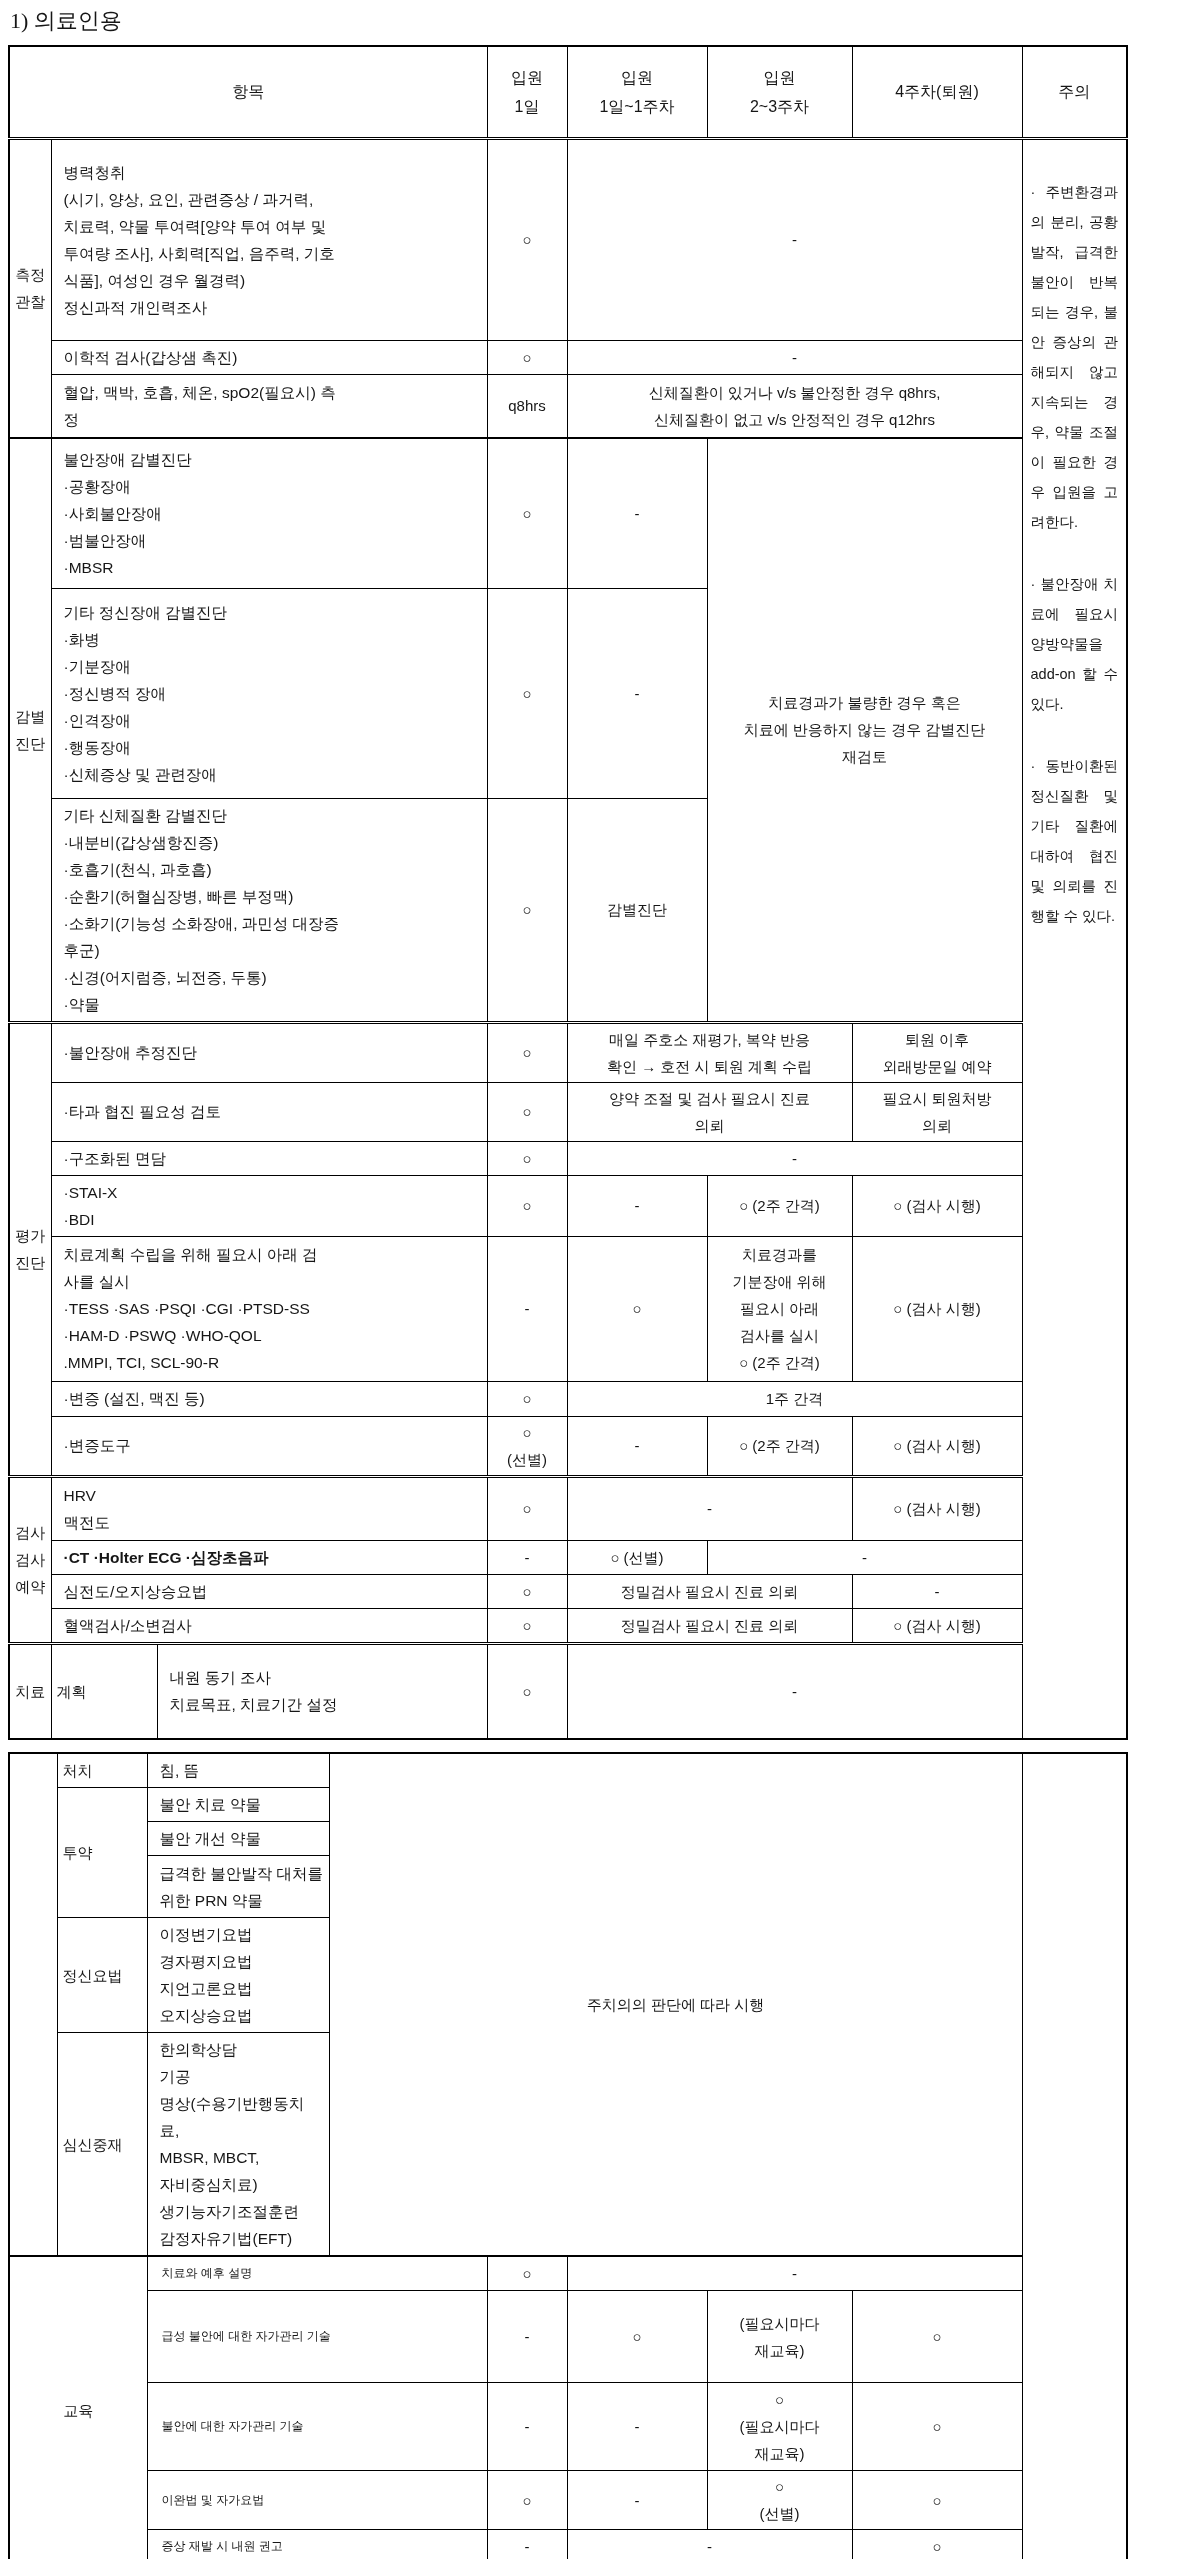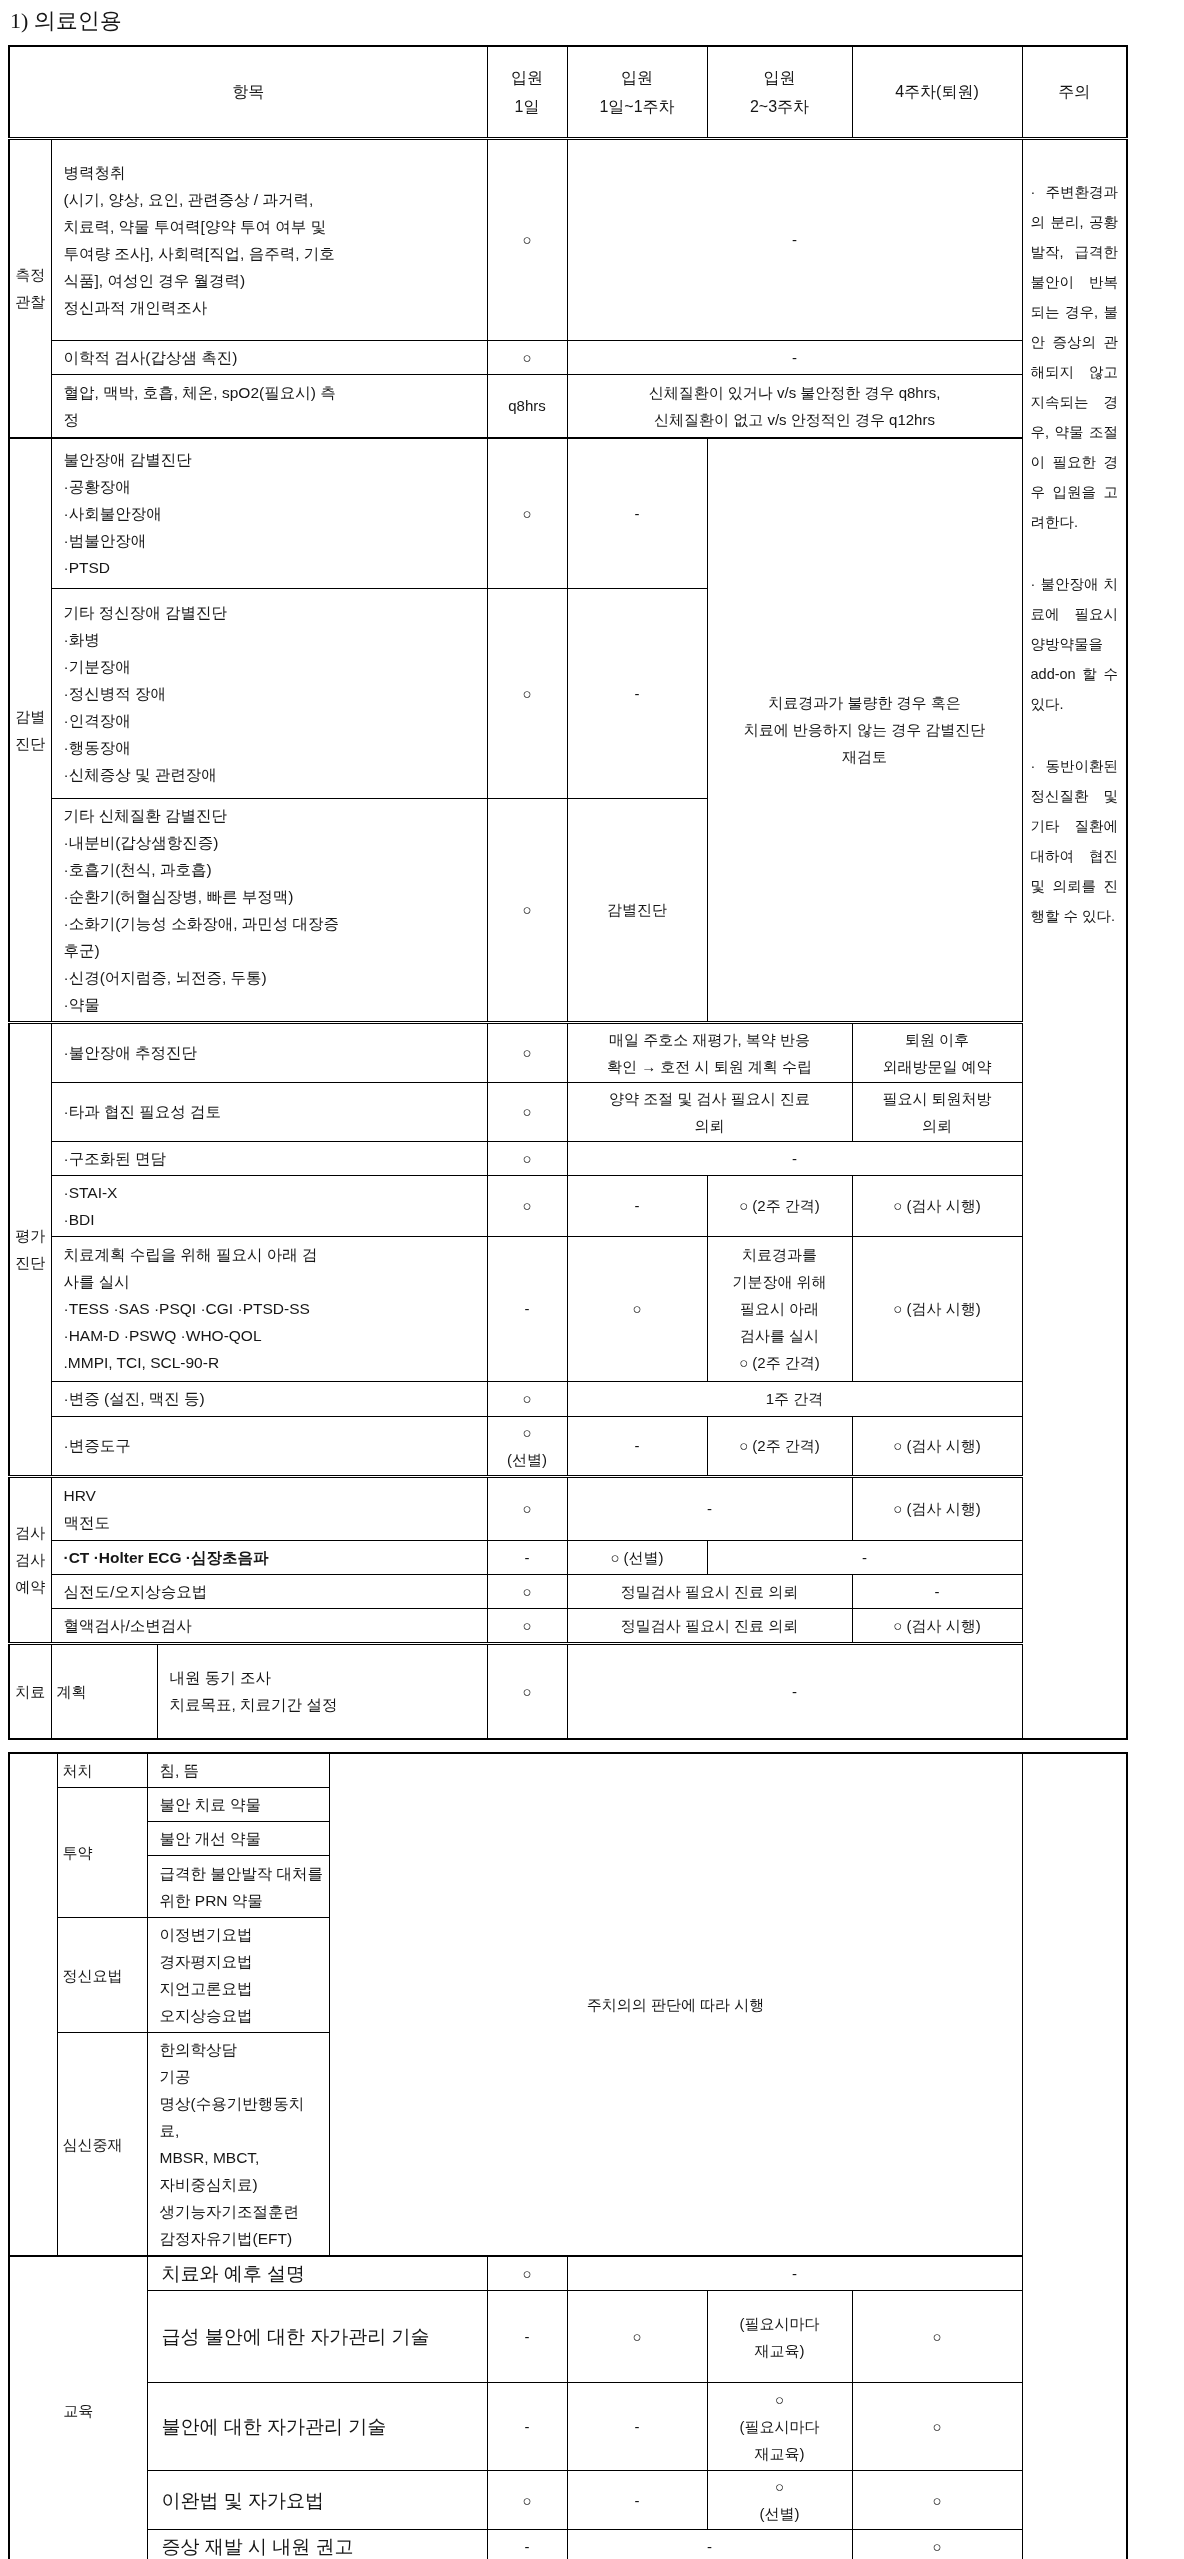--- a/index.html
+++ b/index.html
@@ -20,21 +20,21 @@
   td.c{text-align:center;padding:2px 2px;}
   td.caution{vertical-align:top;text-align:justify;padding:7px 8px;font-size:14.5px;
              line-height:30px;}
   td.caution div{margin:0 0 2px 0;}
   tr.dot td{border-top:1px dotted #555;}
   tr.sec td{border-top:3px double #000;}
   tr.sol td{border-top:2px solid #000;}
   td.bold{font-weight:700;}
   .t2{margin-top:12px;}
   td.bigc{text-align:center;margin-top:36px;}
-  td.edu-item{text-align:left;padding-left:14px;font-size:19px;}
+  td.edu-item{text-align:left;padding-left:14px;font-size:12px;}
 </style>
 </head>
 <body>
 
 <div class="doc">
   <div class="subtitle">1) 의료인용</div>
 
   <table class="t1">
     <colgroup>
       <col style="width:42px">
@@ -90,21 +90,21 @@
 신체질환이 없고 v/s 안정적인 경우 q12hrs</td>
     </tr>
 
     <tr class="sol" style="height:150px">
       <td class="grp" rowspan="3">감별
 진단</td>
       <td class="item" colspan="2">불안장애 감별진단
 ·공황장애
 ·사회불안장애
 ·범불안장애
-·PTSD</td>
+·MBSR</td>
       <td class="c">○</td>
       <td class="c">-</td>
       <td class="c" colspan="2" rowspan="3">치료경과가 불량한 경우 혹은
 치료에 반응하지 않는 경우 감별진단
 재검토</td>
     </tr>
     <tr class="dot" style="height:210px">
       <td class="item" colspan="2">기타 정신장애 감별진단
 ·화병
 ·기분장애

